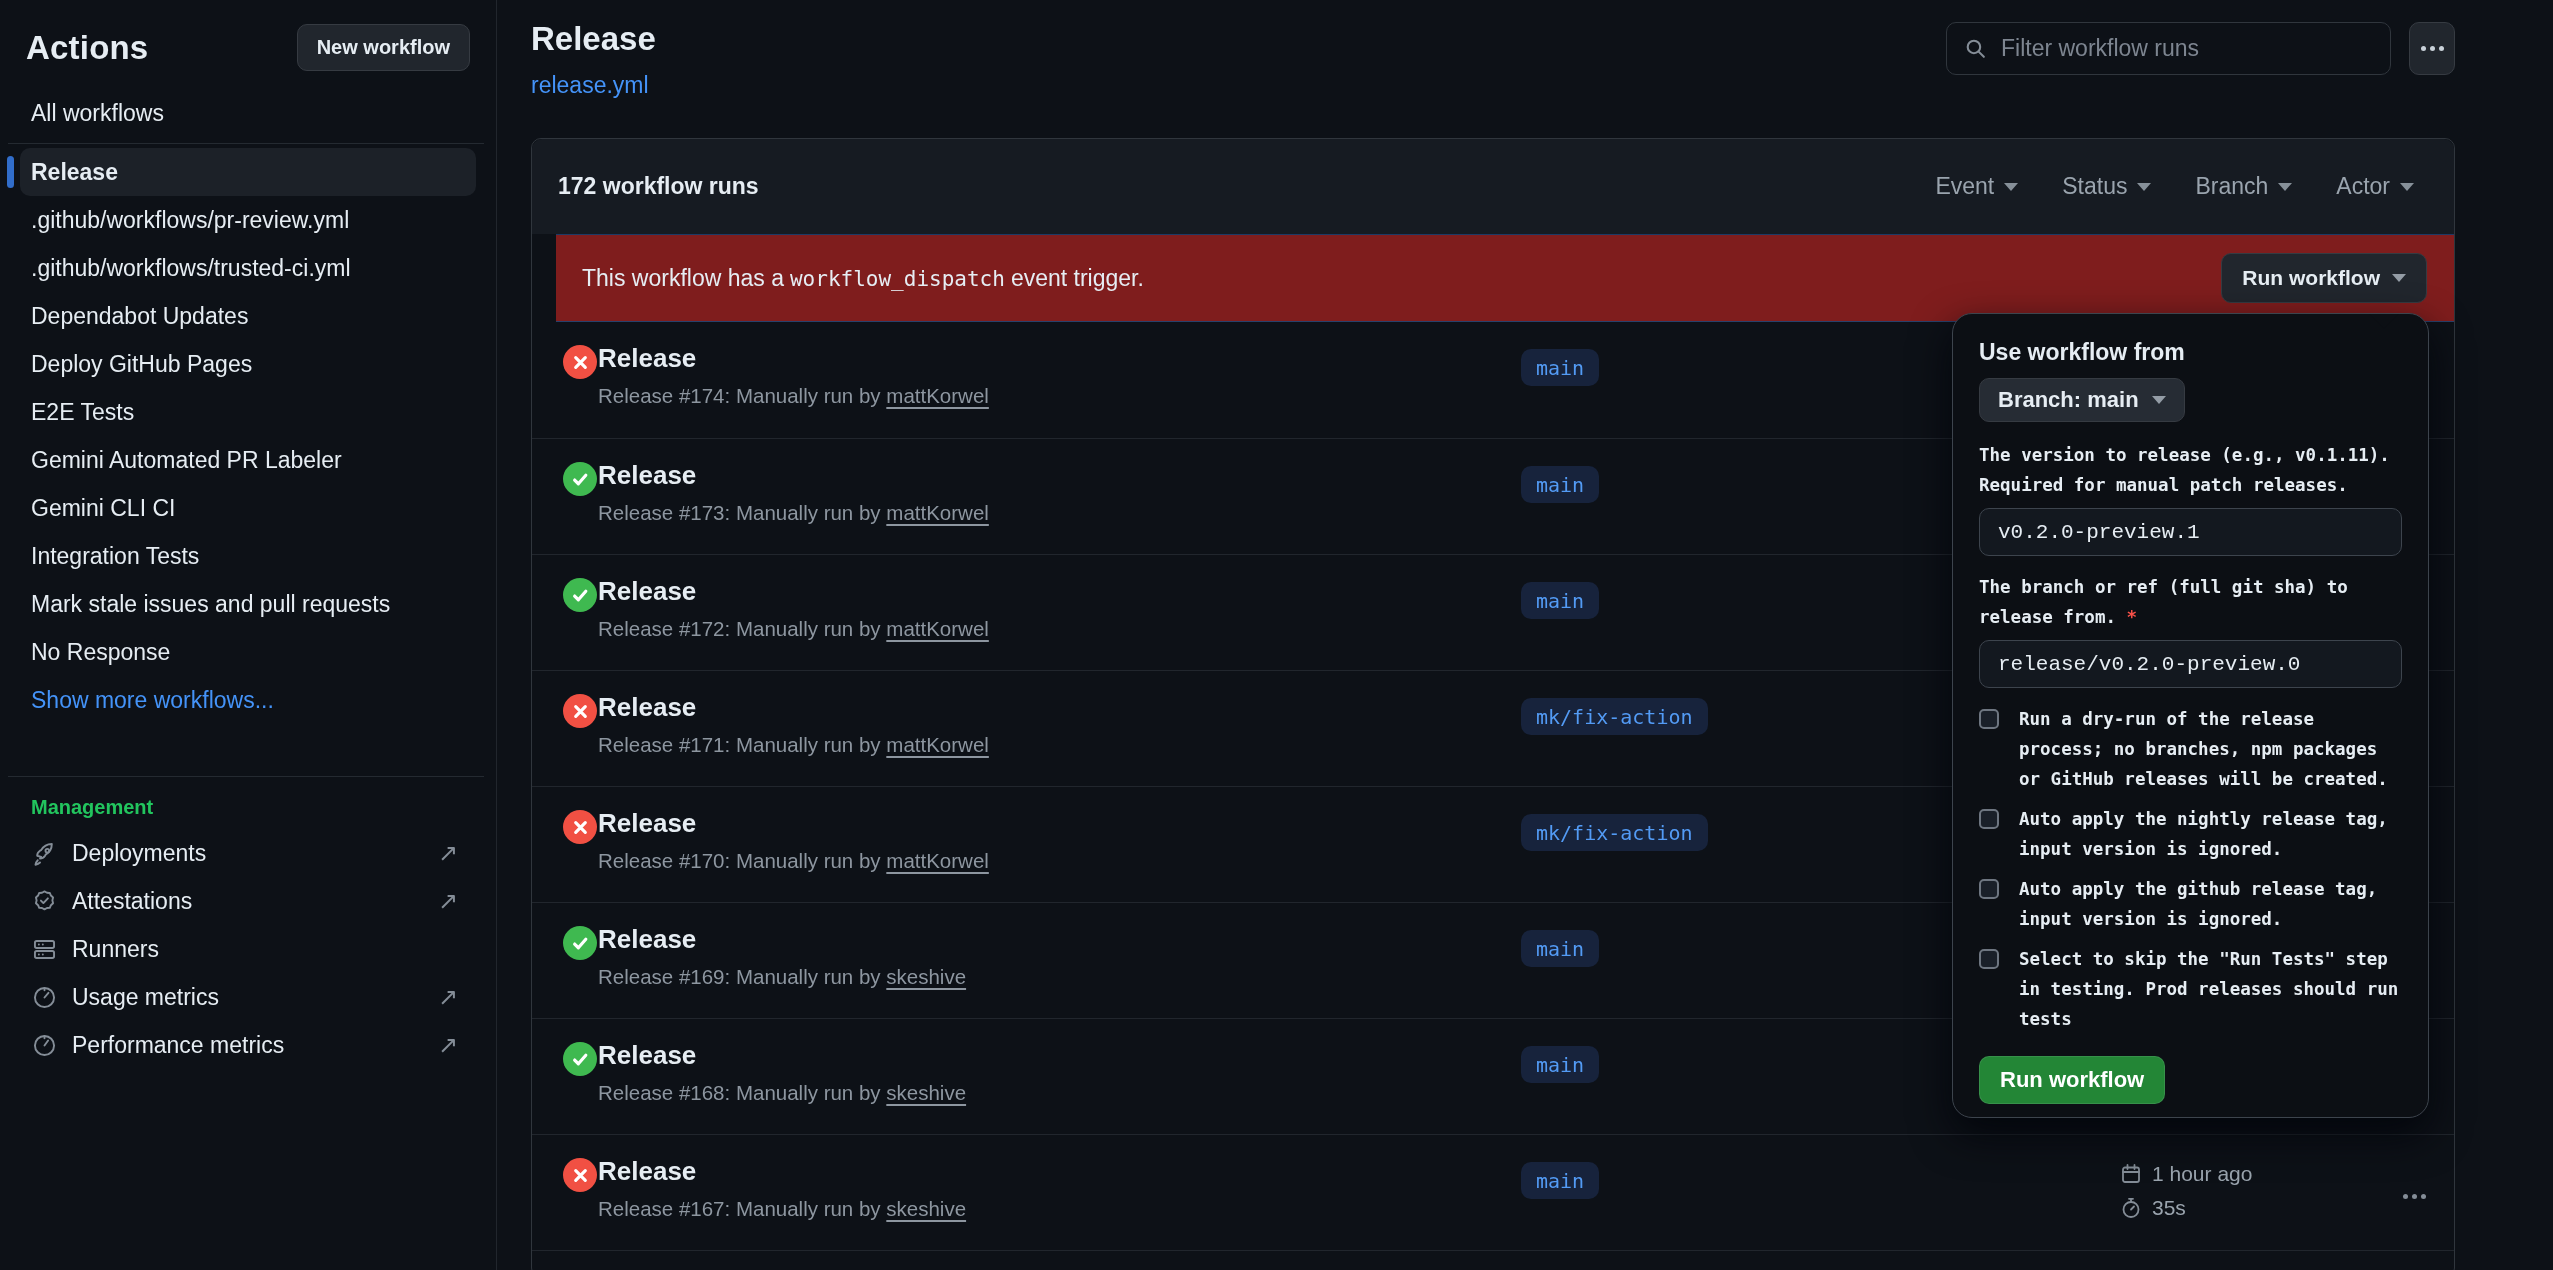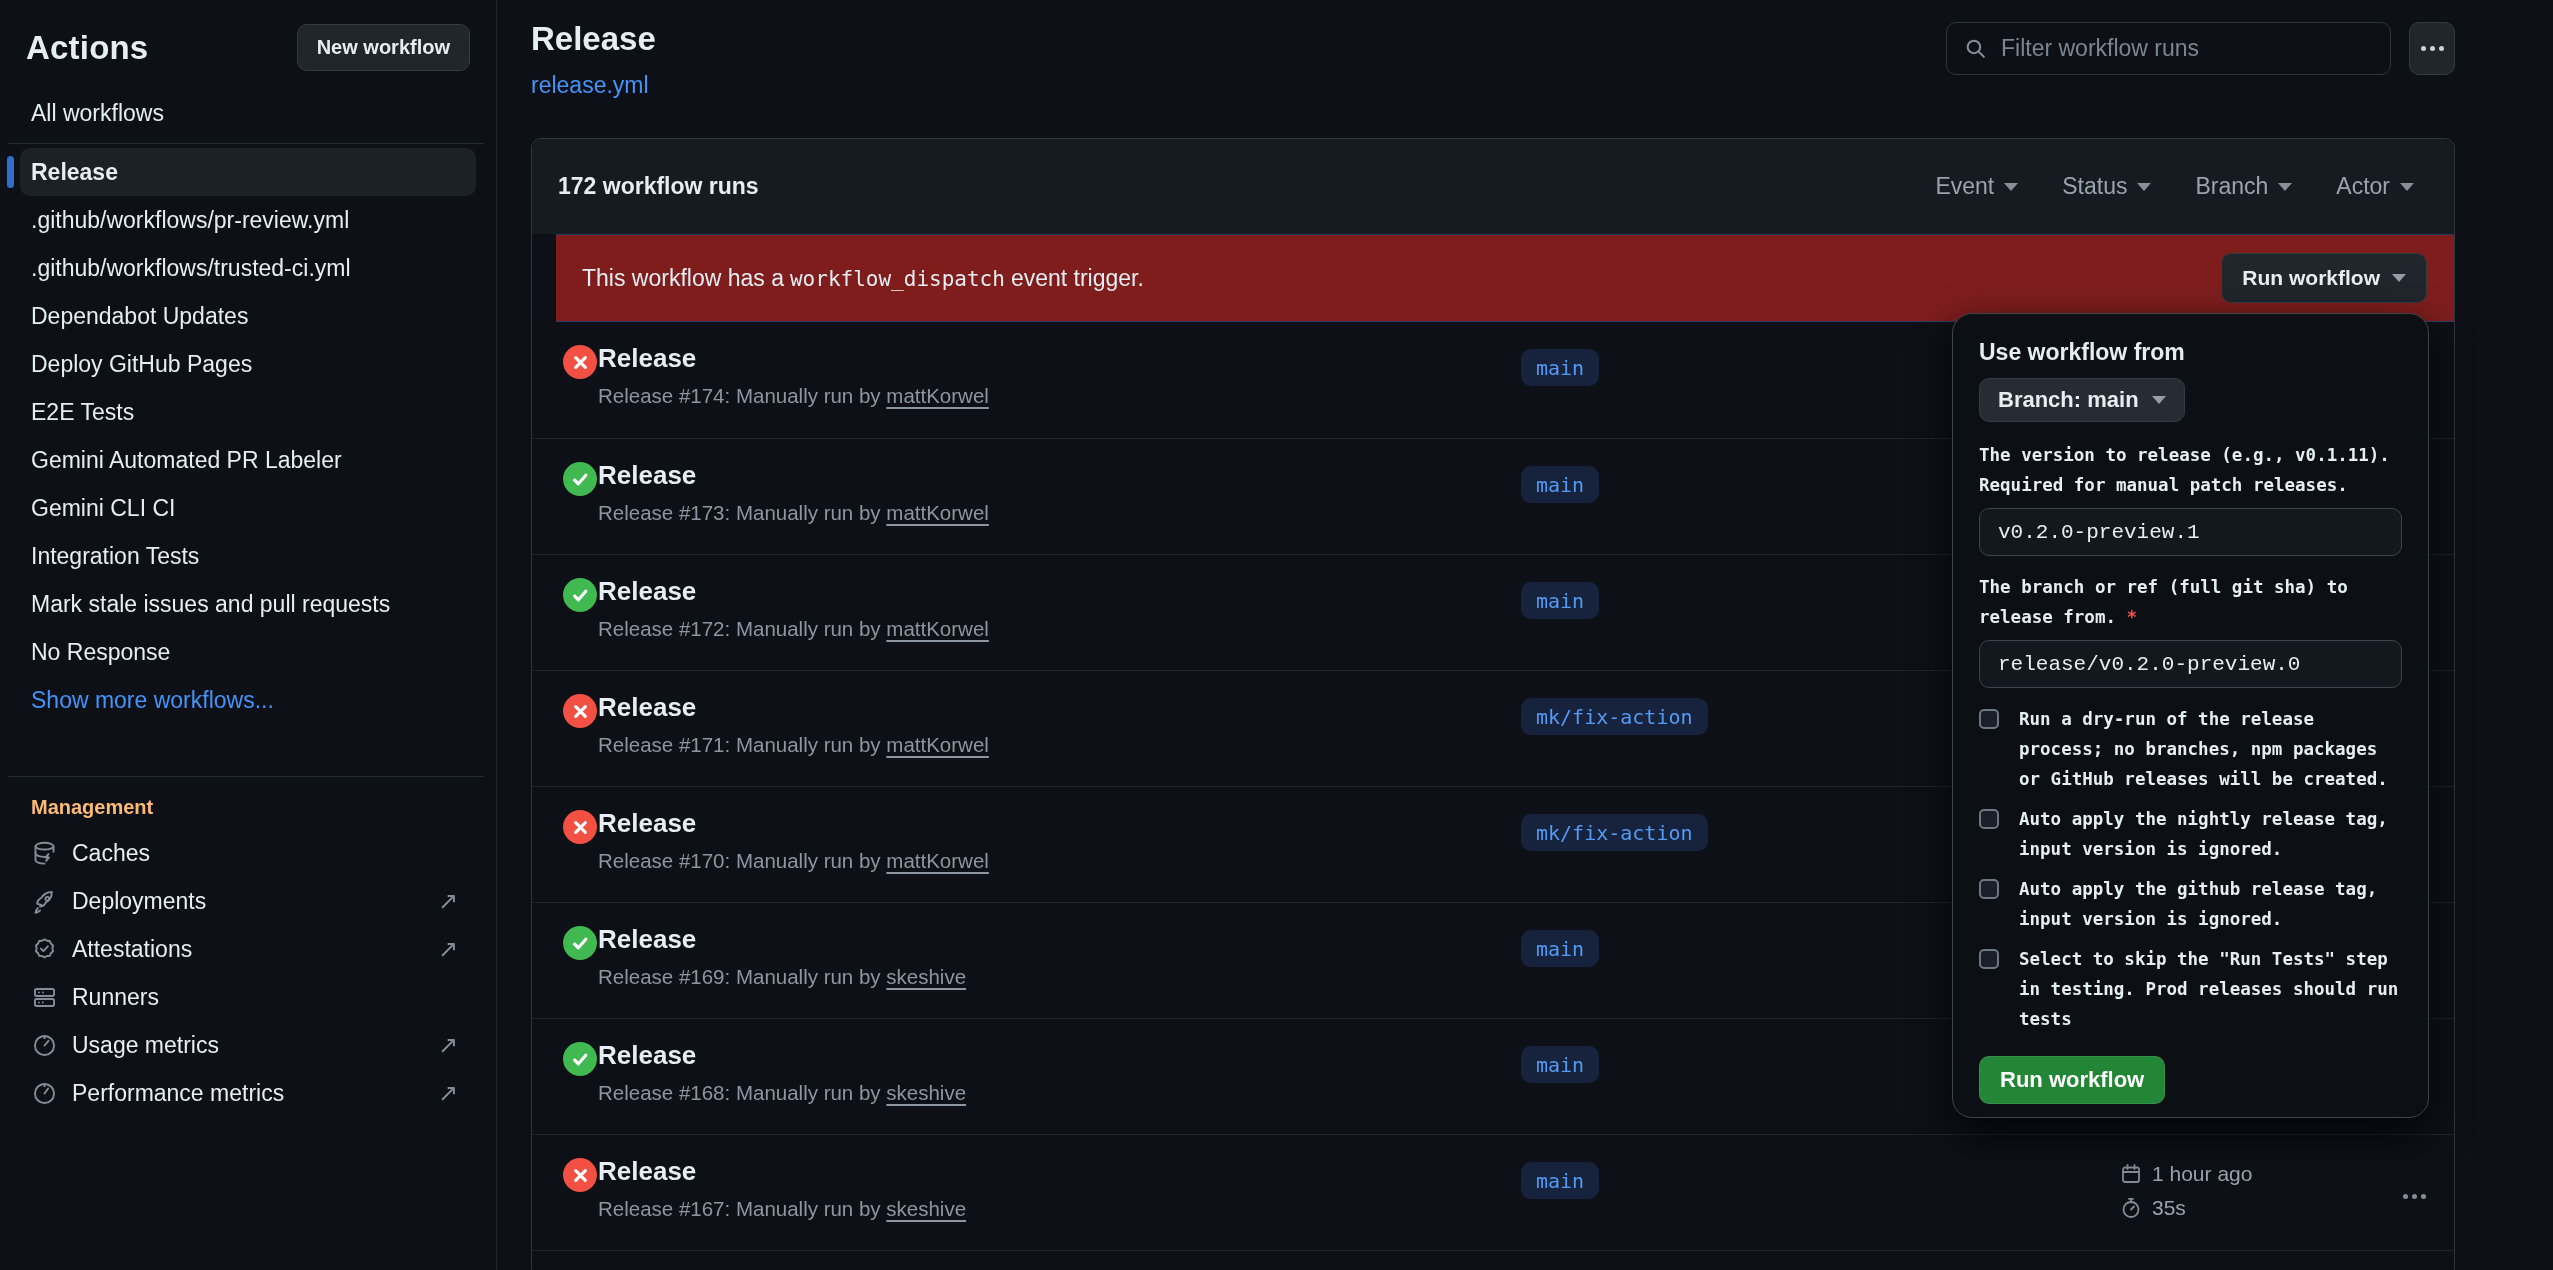--- a/index.html
+++ b/index.html
@@ -30,21 +30,21 @@
   .side-item.selected {
     margin:2px 20px 0 20px; padding-left:11px; background:#1c2128; border-radius:10px;
     font-weight:700; position:relative;
   }
   .side-item.selected::before {
     content:""; position:absolute; left:-13px; top:8px; bottom:8px; width:7px;
     border-radius:6px; background:#316dca;
   }
   .side-item.more { color:#4493f8; }
   .mgmt-divider { border:none; border-top:1.6px solid #242a31; margin:52px 12px 8px 8px; }
-  .mgmt-label { padding-left:31px; font-size:20px; font-weight:700; color:#fdba74; height:44px; display:flex; align-items:center; }
+  .mgmt-label { padding-left:31px; font-size:20px; font-weight:700; color:#22c55e; height:44px; display:flex; align-items:center; }
   .mgmt-item { height:48px; display:flex; align-items:center; padding:0 38px 0 31px; font-size:23px; color:#e6edf3; cursor:pointer; }
   .mgmt-item .micon { width:27px; height:27px; margin-right:14px; flex:none; display:inline-flex; }
   .mgmt-item .micon svg { width:100%; height:100%; stroke:#848d97; fill:none; stroke-width:1.7; stroke-linecap:round; stroke-linejoin:round; }
   .mgmt-item .ext { margin-left:auto; color:#848d97; font-size:24px; line-height:1; }
 
   
   .main { position:absolute; left:497px; top:0; right:0; bottom:0; padding:0 98px 0 34px; }
   .main-header { position:relative; height:138px; }
   .page-title { font-size:33px; font-weight:700; padding-top:20px; }
   .file-link { display:inline-block; margin-top:14px; font-size:23px; color:#4493f8; cursor:pointer; }
@@ -164,32 +164,20 @@
     <div class="side-item">Gemini CLI CI</div>
     <div class="side-item">Integration Tests</div>
     <div class="side-item">Mark stale issues and pull requests</div>
     <div class="side-item">No Response</div>
     <div class="side-item more">Show more workflows...</div>
   </nav>
 
   <hr class="mgmt-divider">
   <div class="mgmt-label">Management</div>
 
-  <div class="mgmt-item">
-    <span class="micon">
-      <svg viewBox="0 0 24 24">
-          <ellipse cx="12" cy="5.5" rx="8" ry="3"></ellipse>
-          <path d="M4 5.5v6.5c0 1.7 3.6 3 8 3"></path>
-          <path d="M20 5.5v5"></path>
-          <path d="M4 12v6c0 1.7 3.6 3 8 3"></path>
-          <path d="M15.5 12.5l-2.5 3h3l-2.5 3"></path>
-        </svg>
-    </span>
-    <span>Caches</span>
-  </div>
   <div class="mgmt-item">
     <span class="micon">
       <svg viewBox="0 0 24 24">
           <path d="M6 18c-1.5 1.5-2 4-2 4s2.5-.5 4-2"></path>
           <path d="M9 15L5.5 14c0-2 1-3.5 2.5-4.5L9 9c2-3.5 5.5-5.5 9.5-5.5 0 4-2 7.5-5.5 9.5l-.5 1c-1 1.5-2.5 2.5-4.5 2.5L9 15z"></path>
           <circle cx="14.5" cy="9.5" r="1.6"></circle>
         </svg>
     </span>
     <span>Deployments</span>
     <span class="ext">↗</span>

